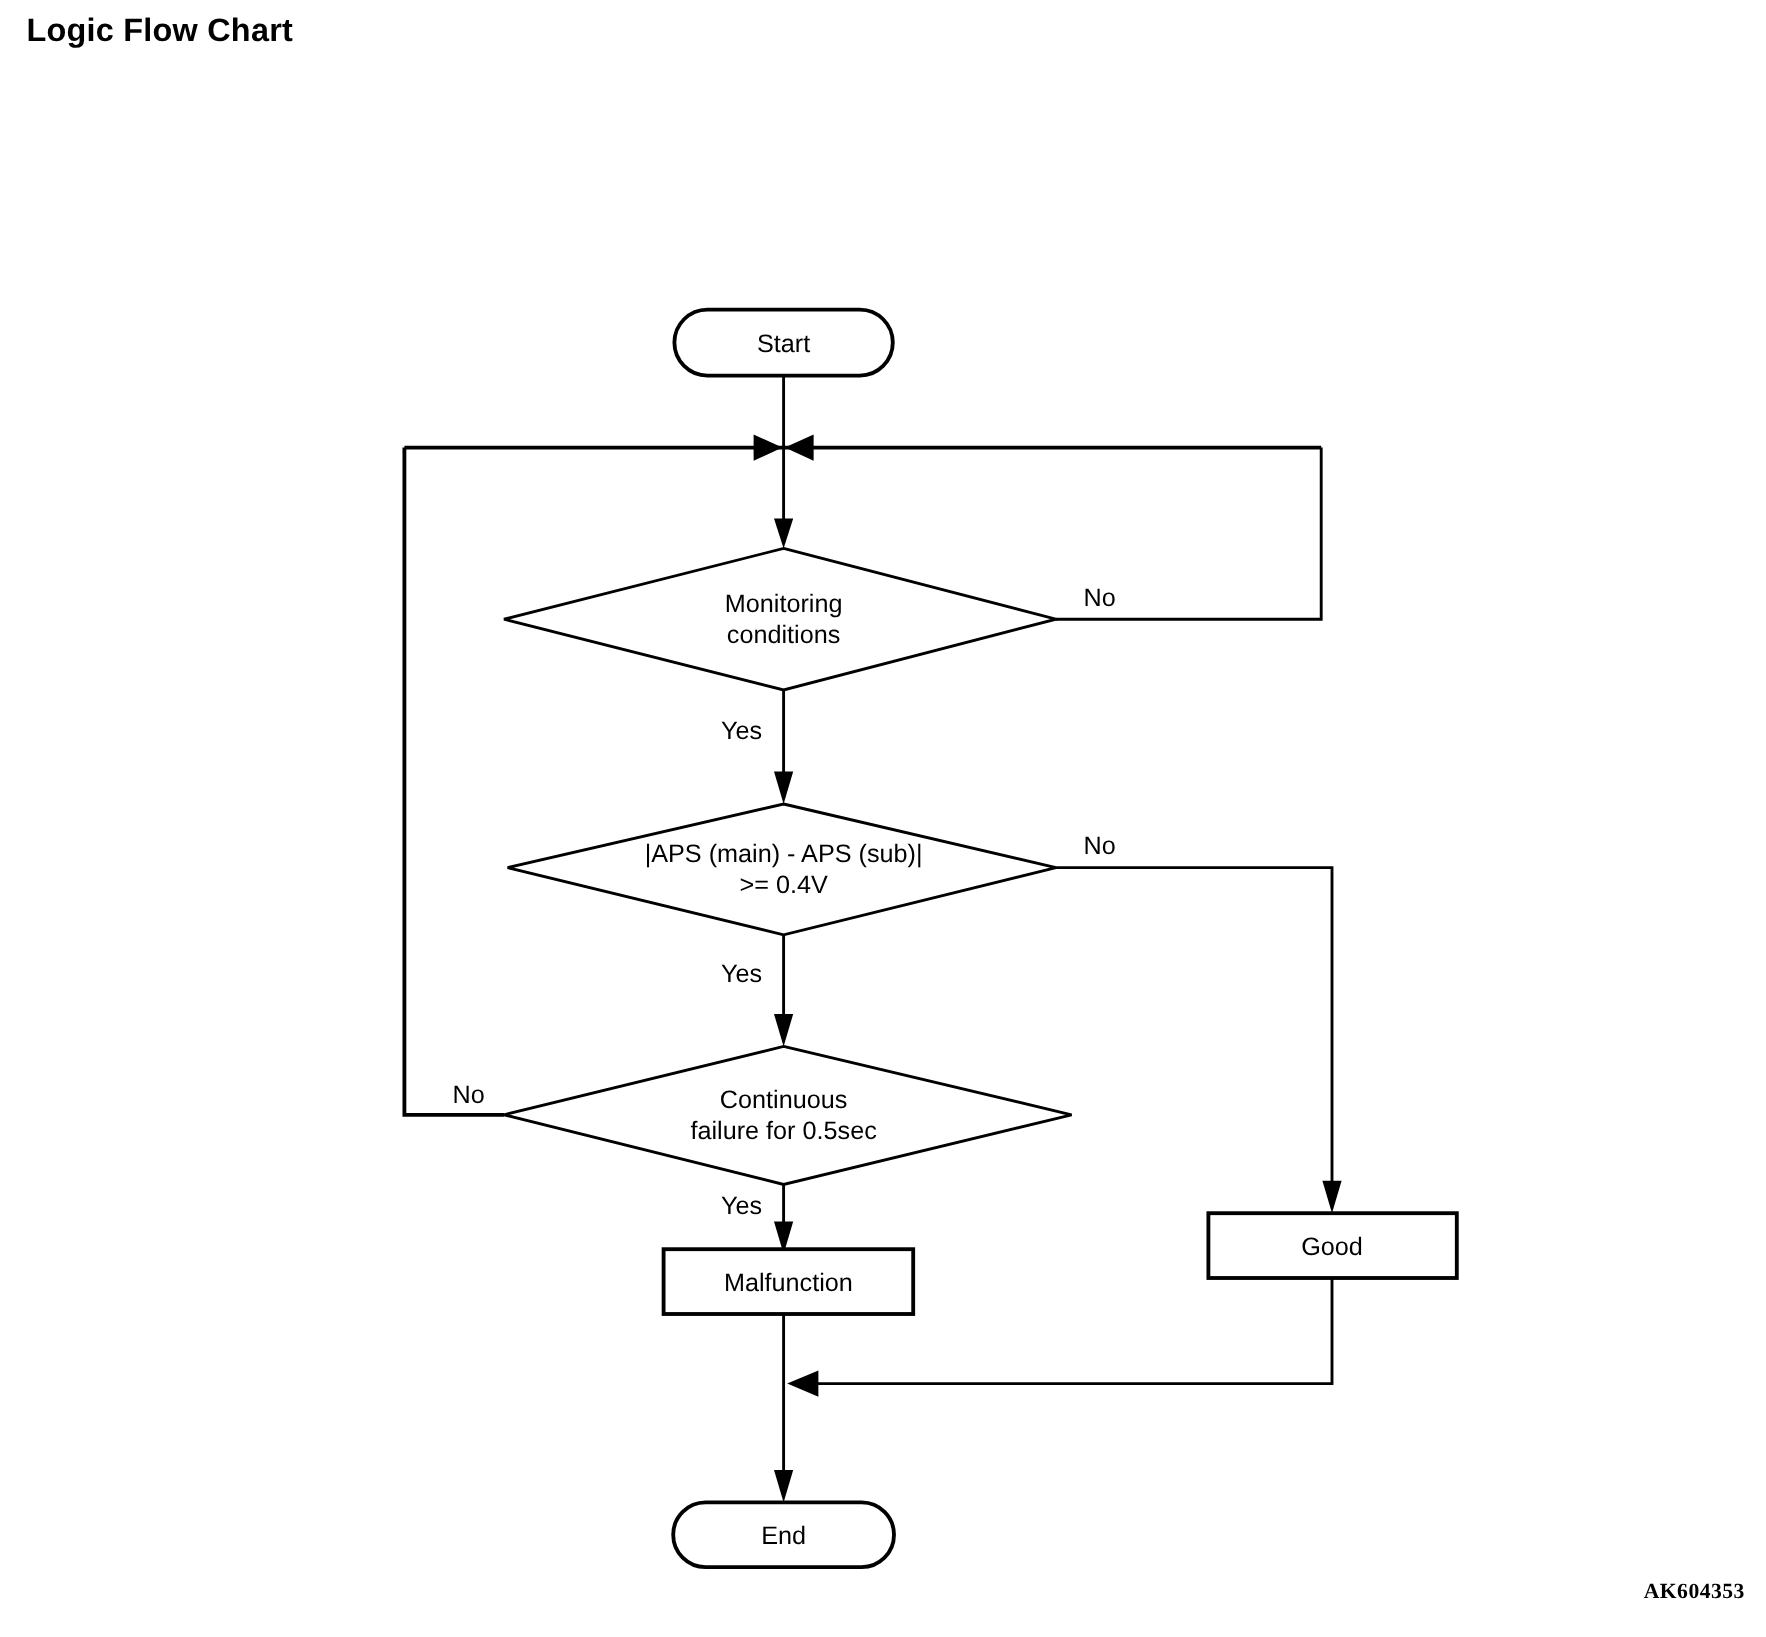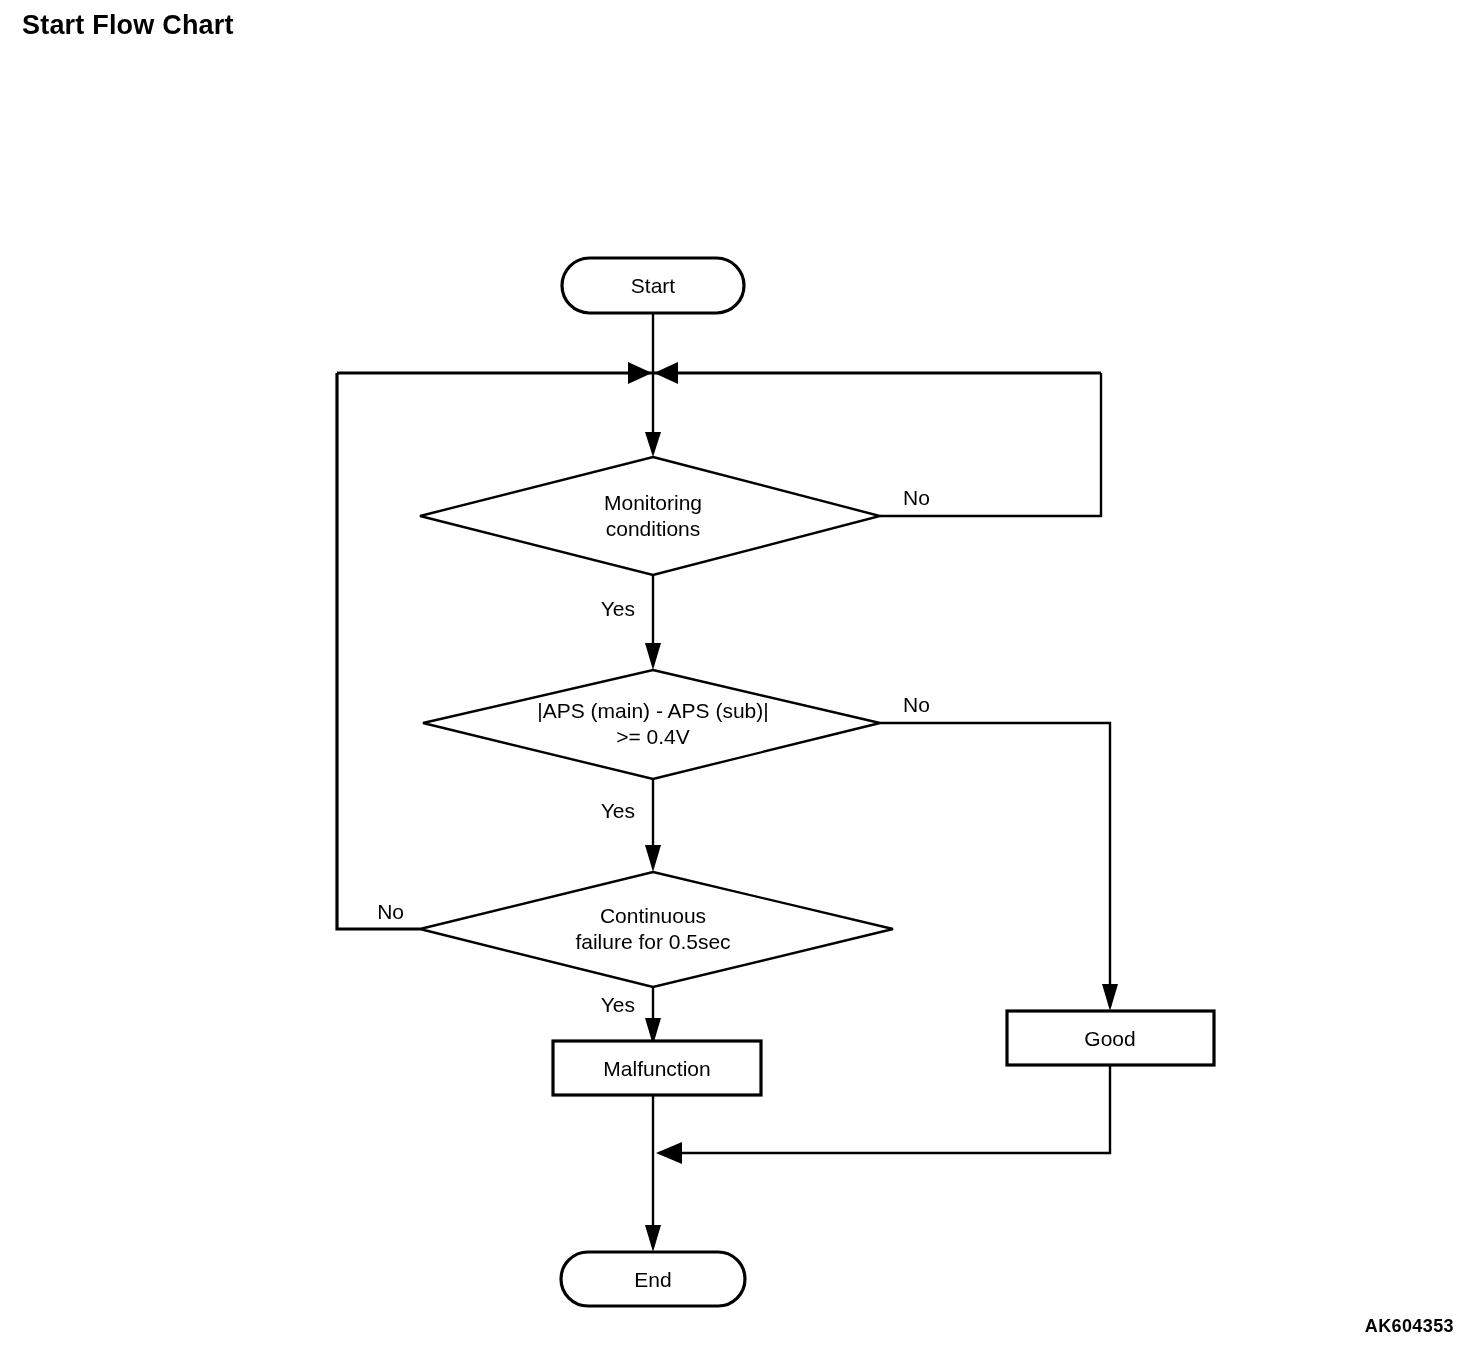--- a/index.html
+++ b/index.html
@@ -25,20 +25,21 @@
     color: #000000;
   }
   #figure-code {
     position: absolute;
     right: 18px;
     top: 1316px;
     font-size: 18px;
     font-weight: bold;
     letter-spacing: 0.4px;
     color: #000000;
+    font-family: Liberation Serif, serif;
   }
   #flow-svg {
     position: absolute;
     left: 0;
     top: 0;
   }
   .node-text {
     font-family: "Liberation Sans", sans-serif;
     font-size: 21px;
     fill: #000000;
@@ -71,21 +72,21 @@
     stroke-width: 3.2;
   }
   .arrowhead {
     fill: #000000;
     stroke: none;
   }
 </style>
 </head>
 <body>
 
-<div id="page-title">Start Flow Chart</div>
+<div id="page-title">Logic Flow Chart</div>
 
 <svg id="flow-svg" width="1472" height="1364" viewBox="0 0 1472 1364">
 
   <g>
     <rect class="shape-stroke" x="562" y="258" width="182" height="55" rx="27.5" ry="27.5"></rect>
     <text class="node-text" x="653" y="293" text-anchor="middle">Start</text>
   </g>
 
   <line class="conn" x1="653" y1="313" x2="653" y2="373"></line>
 

